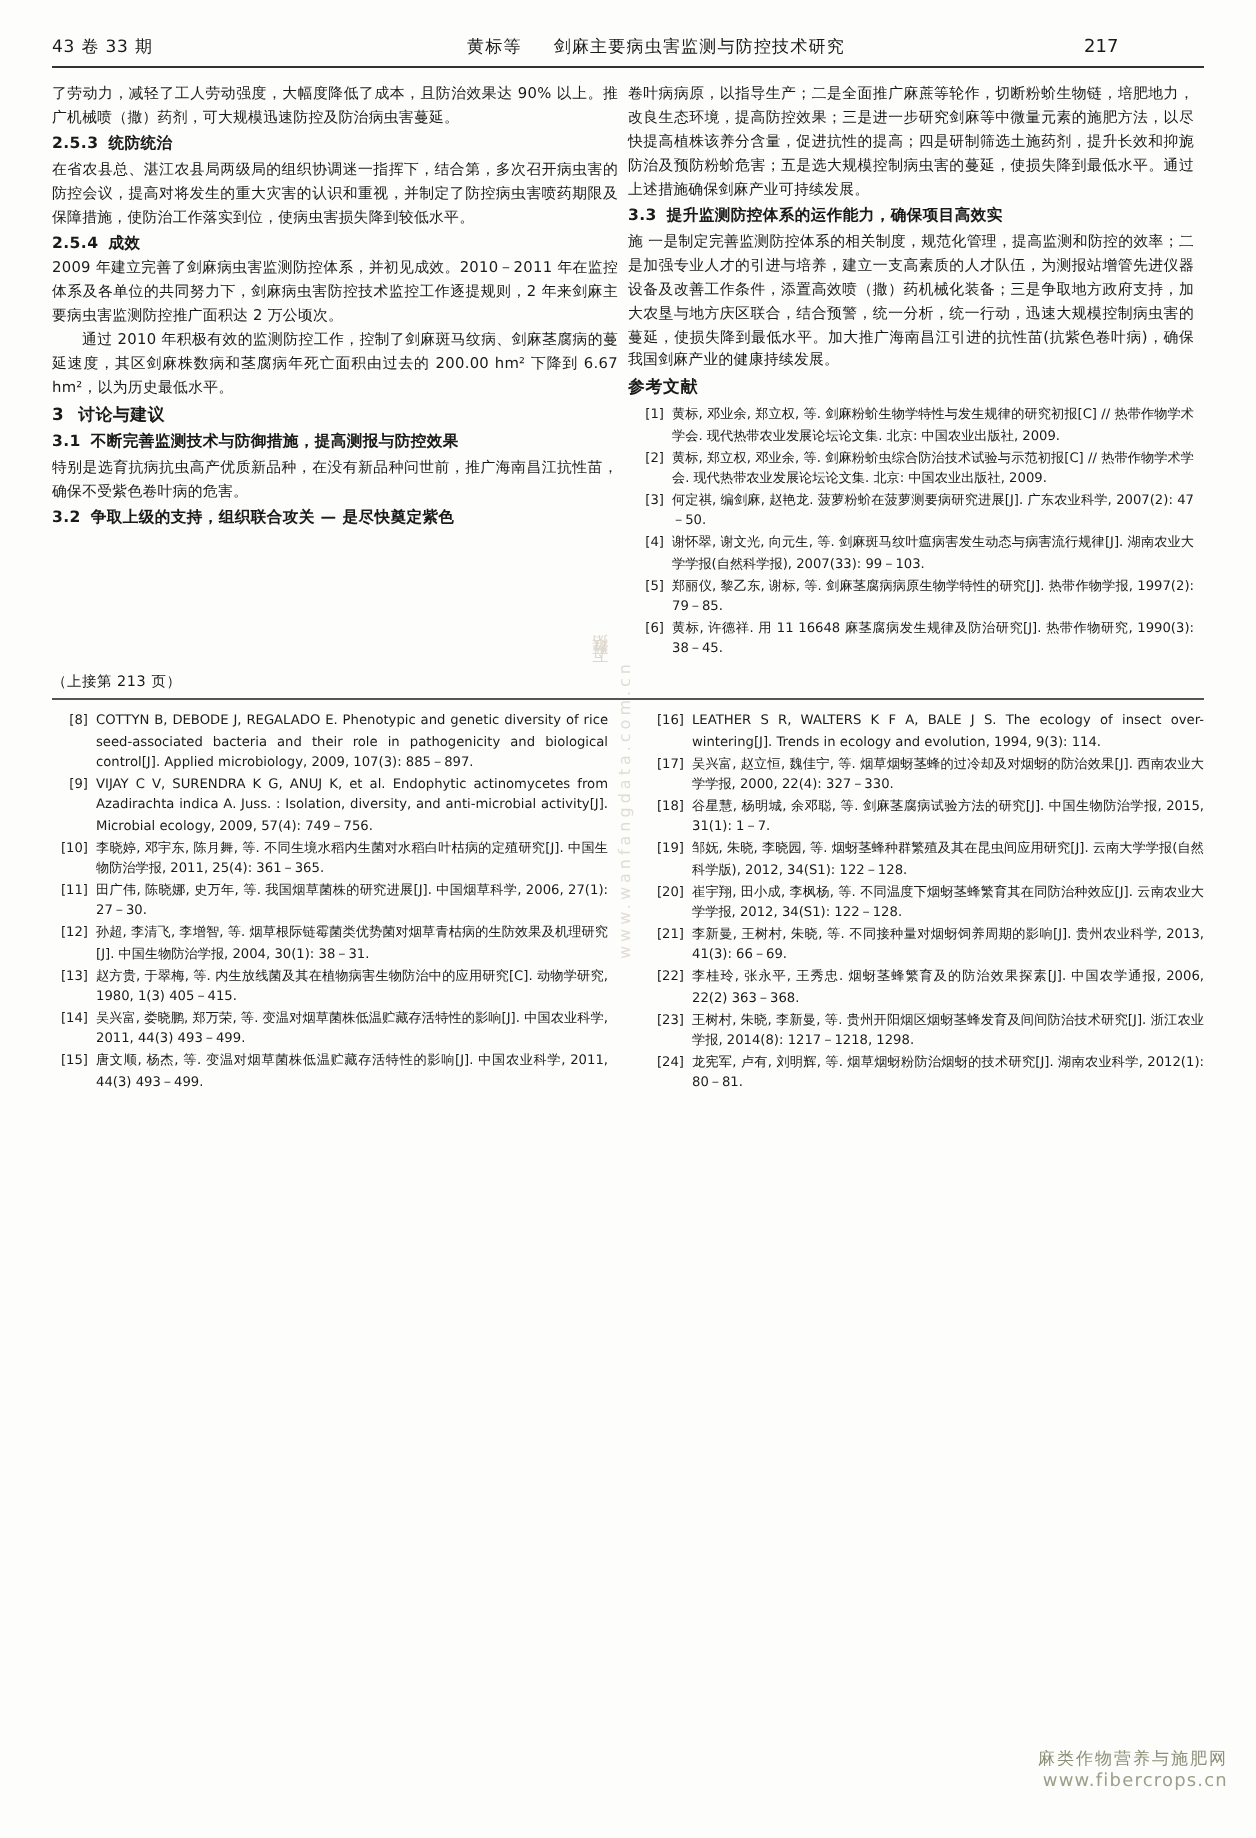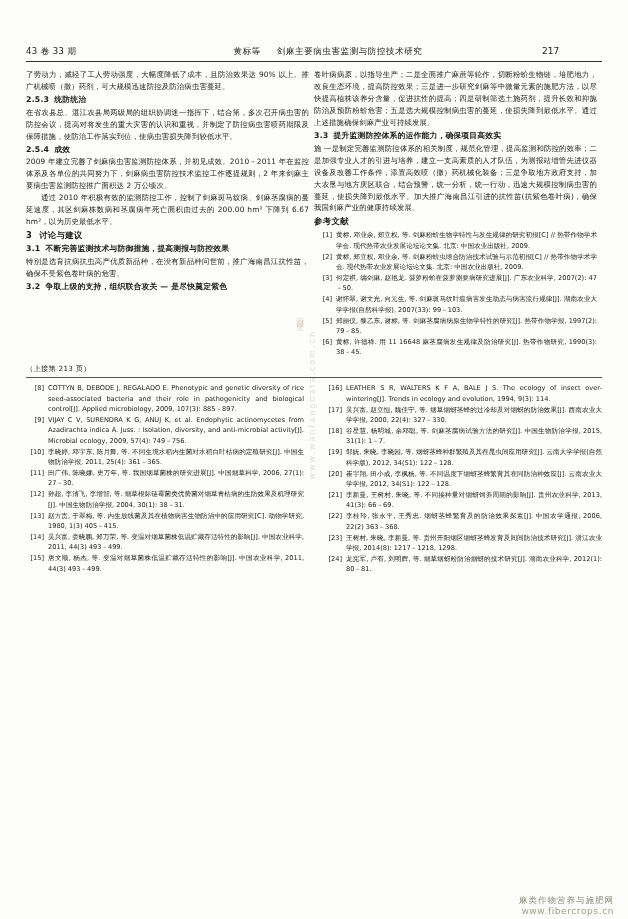--- a/index.html
+++ b/index.html
@@ -27,21 +27,20 @@
     display: flex;
     align-items: baseline;
     font-size: 8.5px;
     padding-bottom: 3px;
     border-bottom: 1.1px solid #333;
     margin-bottom: 7px;
   }
   .runhead .vol {
     width: 88px;
     letter-spacing: 0.4px;
-    margin-top: 28px;
   }
   .runhead .title {
     flex: 1;
     text-align: center;
     letter-spacing: 0.6px;
   }
   .runhead .title .authors {
     margin-right: 16px;
   }
   .runhead .pageno {
@@ -157,21 +156,21 @@
     letter-spacing: 2px;
     writing-mode: vertical-rl;
     transform: rotate(180deg);
     opacity: 0.85;
     pointer-events: none;
   }
   
   .footer-logo {
     position: absolute;
     right: 14px;
-    bottom: 2px;
+    bottom: 22px;
     text-align: right;
     line-height: 1.25;
   }
   .footer-logo .cn {
     font-size: 8.5px;
     color: #8a8f78;
     letter-spacing: 1px;
   }
   .footer-logo .en {
     font-size: 9px;

